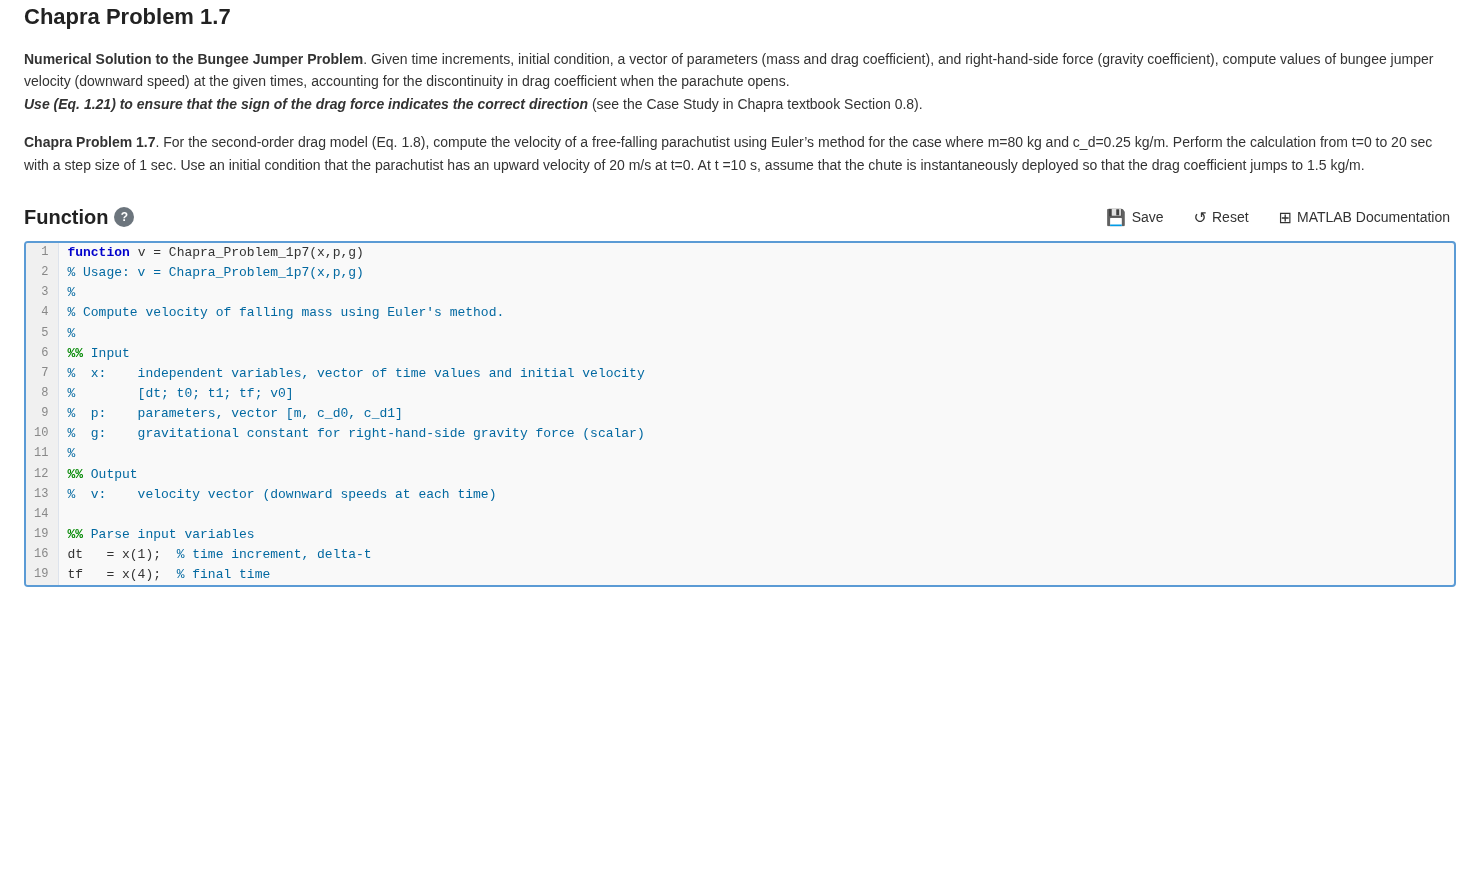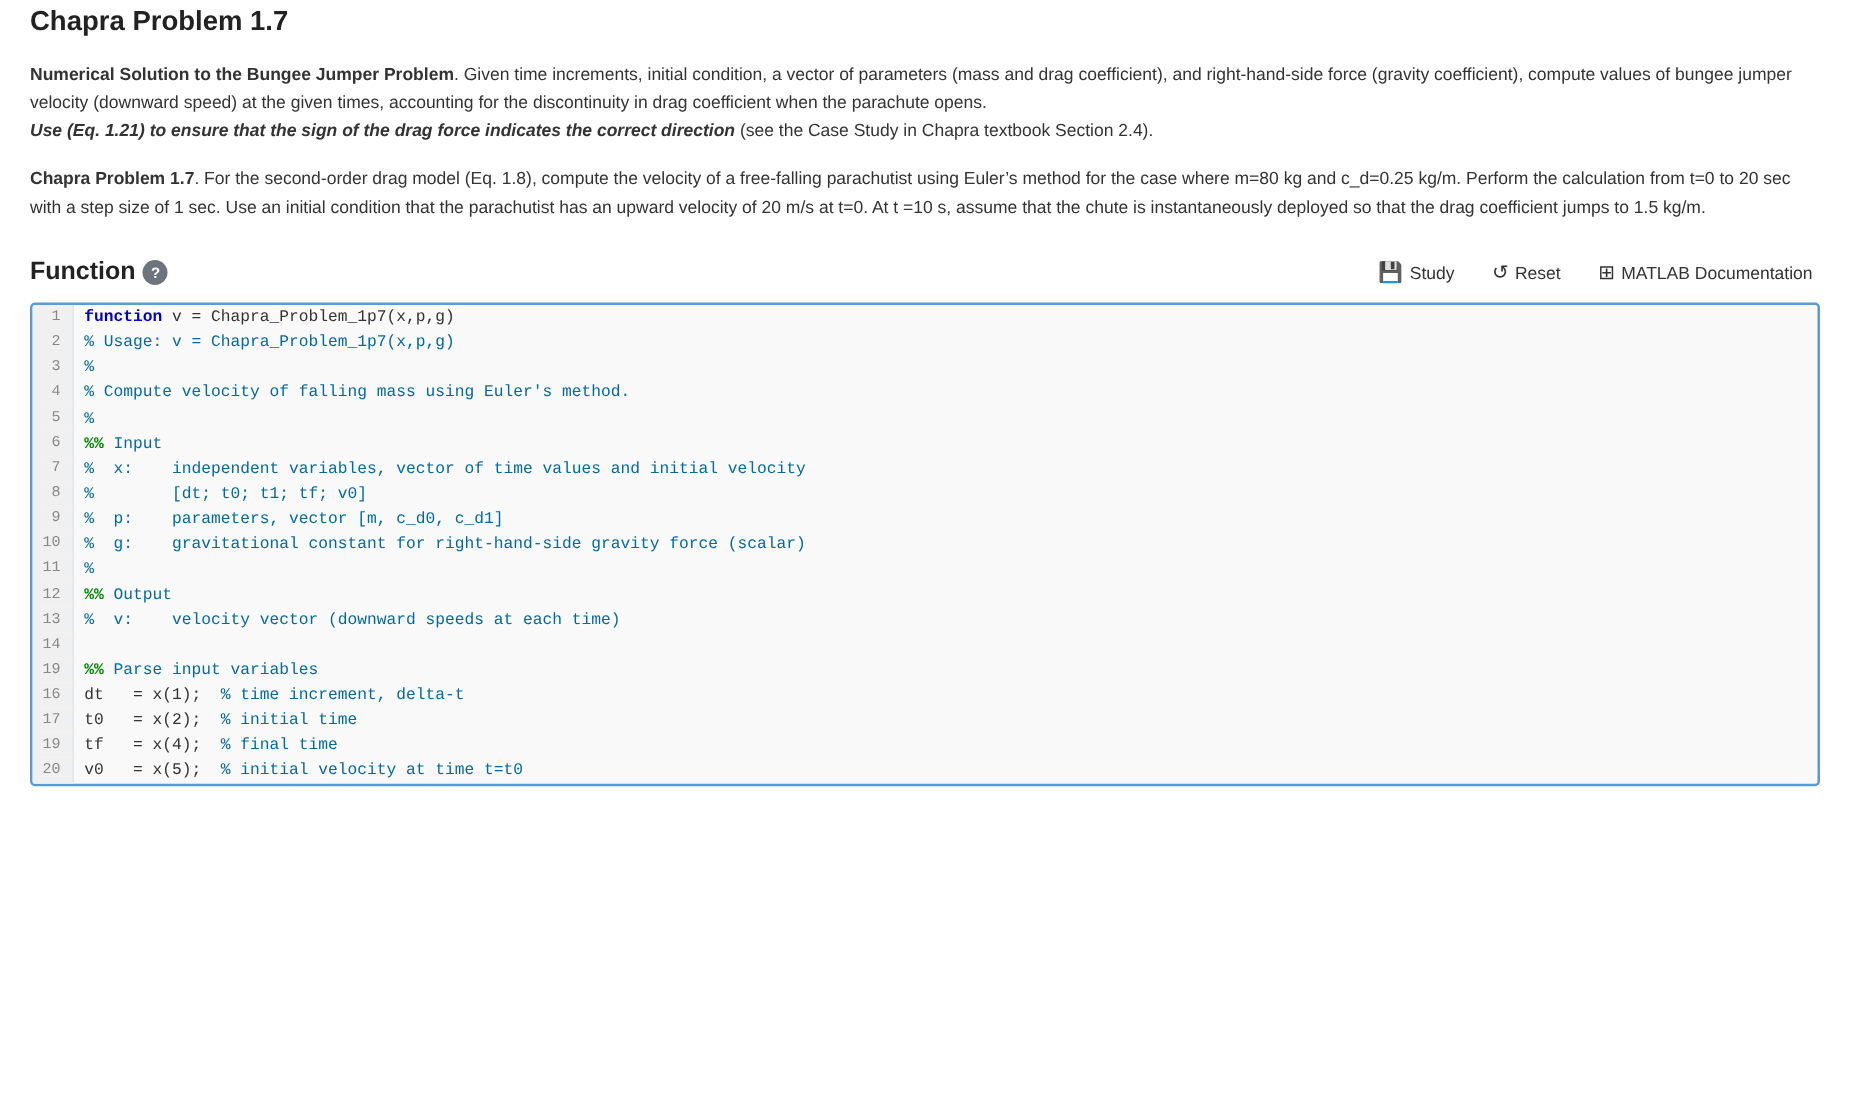--- a/index.html
+++ b/index.html
@@ -114,36 +114,36 @@
     .cm2 { color: #080; font-weight: bold; }
   </style>
 </head>
 <body>
 
 <div class="page-container">
   <div class="page-title">Chapra Problem 1.7</div>
 
   <div class="description-block">
     <span class="bold">Numerical Solution to the Bungee Jumper Problem</span><span>. Given time increments, initial condition, a vector of parameters (mass and drag coefficient), and right-hand-side force (gravity coefficient), compute values of bungee jumper velocity (downward speed) at the given times, accounting for the discontinuity in drag coefficient when the parachute opens.</span><br>
-    <span class="italic-bold">Use (Eq. 1.21) to ensure that the sign of the drag force indicates the correct direction</span><span> (see the Case Study in Chapra textbook Section 2.4).</span>
+    <span class="italic-bold">Use (Eq. 1.21) to ensure that the sign of the drag force indicates the correct direction</span><span> (see the Case Study in Chapra textbook Section 0.8).</span>
   </div>
 
   <div class="description-block">
     <span class="bold">Chapra Problem 1.7</span><span>. For the second-order drag model (Eq. 1.8), compute the velocity of a free-falling parachutist using Euler’s method for the case where m=80 kg and c_d=0.25 kg/m. Perform the calculation from t=0 to 20 sec with a step size of 1 sec. Use an initial condition that the parachutist has an upward velocity of 20 m/s at t=0. At t =10 s, assume that the chute is instantaneously deployed so that the drag coefficient jumps to 1.5 kg/m.</span>
   </div>
 
   <div class="section-header">
     <div class="section-title">
       <span>Function</span>
       <span class="help-icon">?</span>
     </div>
     <div class="toolbar-buttons">
       <button class="toolbar-btn">
         <span class="btn-icon">💾</span>
-        <span>Study</span>
+        <span>Save</span>
       </button>
       <button class="toolbar-btn">
         <span class="btn-icon">↺</span>
         <span>Reset</span>
       </button>
       <button class="toolbar-btn">
         <span class="btn-icon">⊞</span>
         <span>MATLAB Documentation</span>
       </button>
     </div>
@@ -210,27 +210,19 @@
           </tr>
           <tr>
             <td class="line-num">19</td>
             <td class="line-code"><span class="cm2">%%</span><span class="cm"> Parse input variables</span></td>
           </tr>
           <tr>
             <td class="line-num">16</td>
             <td class="line-code">dt   = x(1);  <span class="cm">% time increment, delta-t</span></td>
           </tr>
           <tr>
-            <td class="line-num">17</td>
-            <td class="line-code">t0   = x(2);  <span class="cm">% initial time</span></td>
-          </tr>
-          <tr>
             <td class="line-num">19</td>
             <td class="line-code">tf   = x(4);  <span class="cm">% final time</span></td>
           </tr>
-          <tr>
-            <td class="line-num">20</td>
-            <td class="line-code">v0   = x(5);  <span class="cm">% initial velocity at time t=t0</span></td>
-          </tr>
         </tbody>
     </table>
   </div>
 </div>
 
 </body></html>

